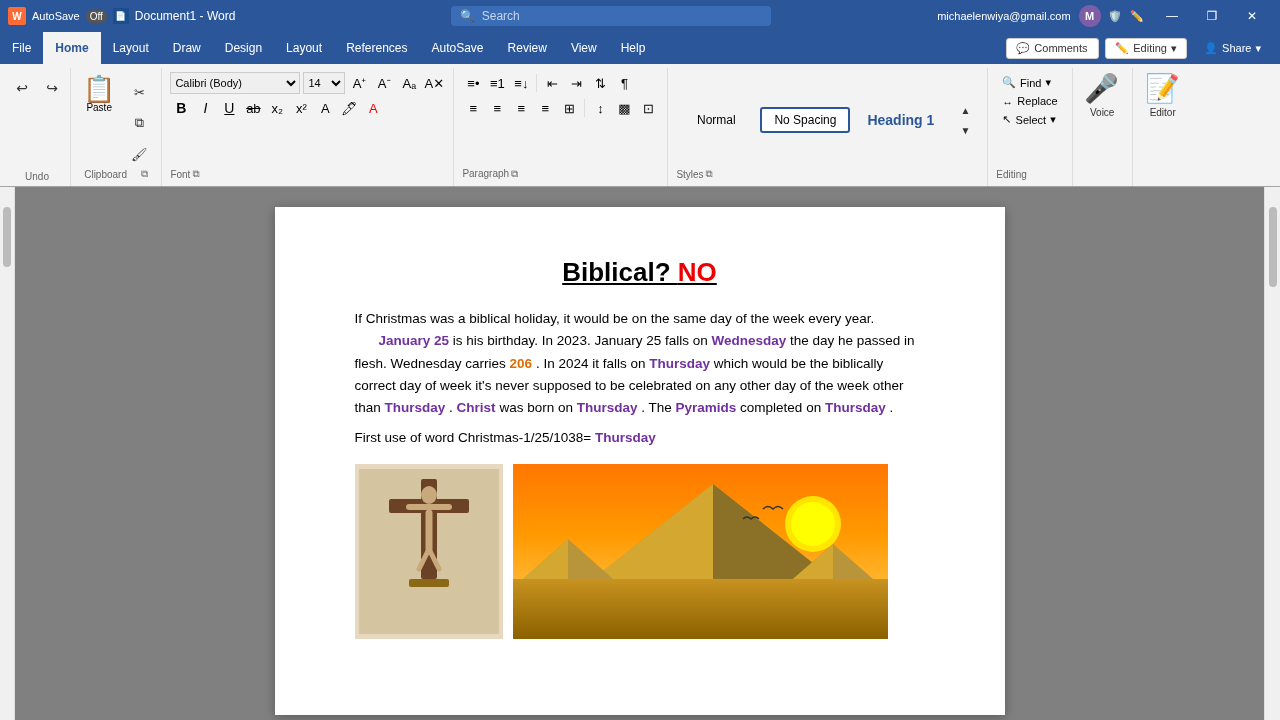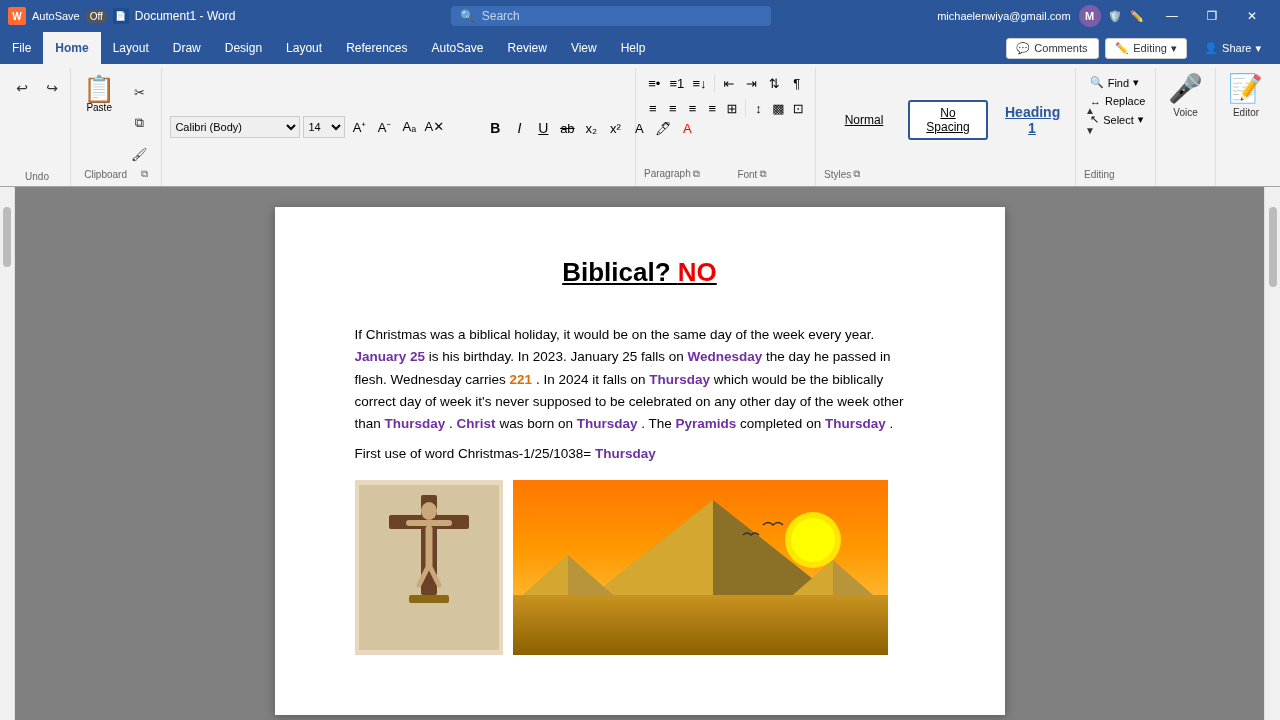--- a/index.html
+++ b/index.html
@@ -34,21 +34,21 @@
     .ribbon-tab { padding: 6px 12px; color: white; font-size: 12px; cursor: pointer; height: 32px; display: flex; align-items: center; }
     .ribbon-tab.active { background: #f3f3f3; color: #2b579a; font-weight: 600; }
     .ribbon-btn { background: white; border: 1px solid #ccc; border-radius: 3px; padding: 3px 10px; font-size: 11px; cursor: pointer; display: flex; align-items: center; gap: 4px; color: #333; }
     .ribbon-btn.share { background: #2b579a; color: white; border-color: #2b579a; }
 
     .icon-btn { width: 28px; height: 28px; display: flex; align-items: center; justify-content: center; cursor: pointer; border-radius: 2px; font-size: 14px; color: #333; }
     .format-btn { width: 22px; height: 22px; display: flex; align-items: center; justify-content: center; cursor: pointer; border-radius: 2px; font-size: 13px; border: none; background: transparent; }
     .format-btn.b { font-weight: bold; }
     .format-btn.i { font-style: italic; }
     .format-btn.u { text-decoration: underline; }
-    .style-btn { padding: 4px 12px; border: 1px solid transparent; border-radius: 3px; font-size: 12px; cursor: pointer; background: transparent; min-width: 80px; text-align: center; text-decoration: underline; }
+    .style-btn { padding: 4px 12px; border: 1px solid transparent; border-radius: 3px; font-size: 12px; cursor: pointer; background: transparent; min-width: 80px; text-align: center; }
     .style-btn.no-spacing { border: 2px solid #2b579a; background: white; }
     .style-btn.heading { font-size: 15px; font-weight: bold; color: #2b579a; }
     .editing-btn { font-size: 11px; display: flex; align-items: center; gap: 4px; padding: 2px 6px; cursor: pointer; border-radius: 2px; }
     @keyframes blink { 0%,100%{opacity:1} 50%{opacity:0} }
   </style>
 </head>
 <body>
 
 <div class="titlebar">
   <div class="titlebar-left">
@@ -135,21 +135,21 @@
           <div class="icon-btn" title="Copy" style="font-size:13px;">⧉</div>
           <div class="icon-btn" title="Format Painter" style="font-size:13px;">🖌</div>
         </div>
       </div>
       <div style="font-size:10px; color:#666; margin-top:auto; padding-bottom:4px; display:flex; align-items:center; gap:14px;">
         <span>Clipboard</span>
         <span style="cursor:pointer;">⧉</span>
       </div>
     </div>
 
-    <div style="display:flex; border-right:1px solid #ddd; padding:4px 8px 2px; min-width:200px;gap:39px;">
+    <div style="display:flex; flex-direction:column; border-right:1px solid #ddd; padding:4px 8px 2px; min-width:200px;">
       <div style="display:flex; gap:3px; align-items:center; margin-bottom:3px;">
         <select style="width:130px; height:22px; font-size:11px; border:1px solid #ccc;">
           <option>Calibri (Body)</option>
         </select>
         <select style="width:42px; height:22px; font-size:11px; border:1px solid #ccc;">
           <option>14</option>
         </select>
         <div class="format-btn">A⁺</div>
         <div class="format-btn">A⁻</div>
         <div class="format-btn">Aₐ</div>
@@ -251,31 +251,31 @@
 
 <div style="display:flex; height:calc(720px - 32px - 140px); background:#f0f0f0;">
 
   <div style="width:15px; background:#f0f0f0; border-right:1px solid #e0e0e0;">
     <div style="width:8px; height:60px; background:#bbb; border-radius:4px; margin:20px auto;"></div>
   </div>
 
   <div style="flex:1; overflow:hidden; display:flex; justify-content:center; padding:20px 0; background:#808080;">
     <div style="width:730px; background:white; min-height:480px; padding:50px 80px 40px; box-shadow:0 2px 10px rgba(0,0,0,0.3);">
 
-      <div style="text-align:center; font-size:26px; font-weight:bold; margin-bottom:36px; text-decoration:underline;">
+      <div style="text-align:center; font-size:26px; font-weight:bold; margin-bottom:20px; text-decoration:underline;">
         <span>Biblical? </span><span style="color:#e00;">NO</span>
       </div>
 
       <p style="font-size:13.5px; line-height:1.65; color:#000; margin-bottom:8px;">
         <span>If Christmas was a biblical holiday, it would be on the same day of the week every year.</span>
-        <span style="color:#7030a0; font-weight:bold;">January 25</span>
+        <span style="color:#7030a0; font-weight:bold;margin-left:24px;">January 25</span>
         <span>is his birthday. In 2023. January 25 falls on</span>
         <span style="color:#7030a0; font-weight:bold;">Wednesday</span>
         <span>the day he passed in flesh. Wednesday carries</span>
-        <span style="color:#e06c00; font-weight:bold;">221</span>
+        <span style="color:#e06c00; font-weight:bold;">206</span>
         <span>. In 2024 it falls on</span>
         <span style="color:#7030a0; font-weight:bold;">Thursday</span>
         <span>which would be the biblically correct day of week it's never supposed to be celebrated on any other day of the week other than</span>
         <span style="color:#7030a0; font-weight:bold;">Thursday</span>
         <span>.</span>
         <span style="color:#7030a0; font-weight:bold;">Christ</span>
         <span>was born on</span>
         <span style="color:#7030a0; font-weight:bold;">Thursday</span>
         <span>. The</span>
         <span style="color:#7030a0; font-weight:bold;">Pyramids</span>

